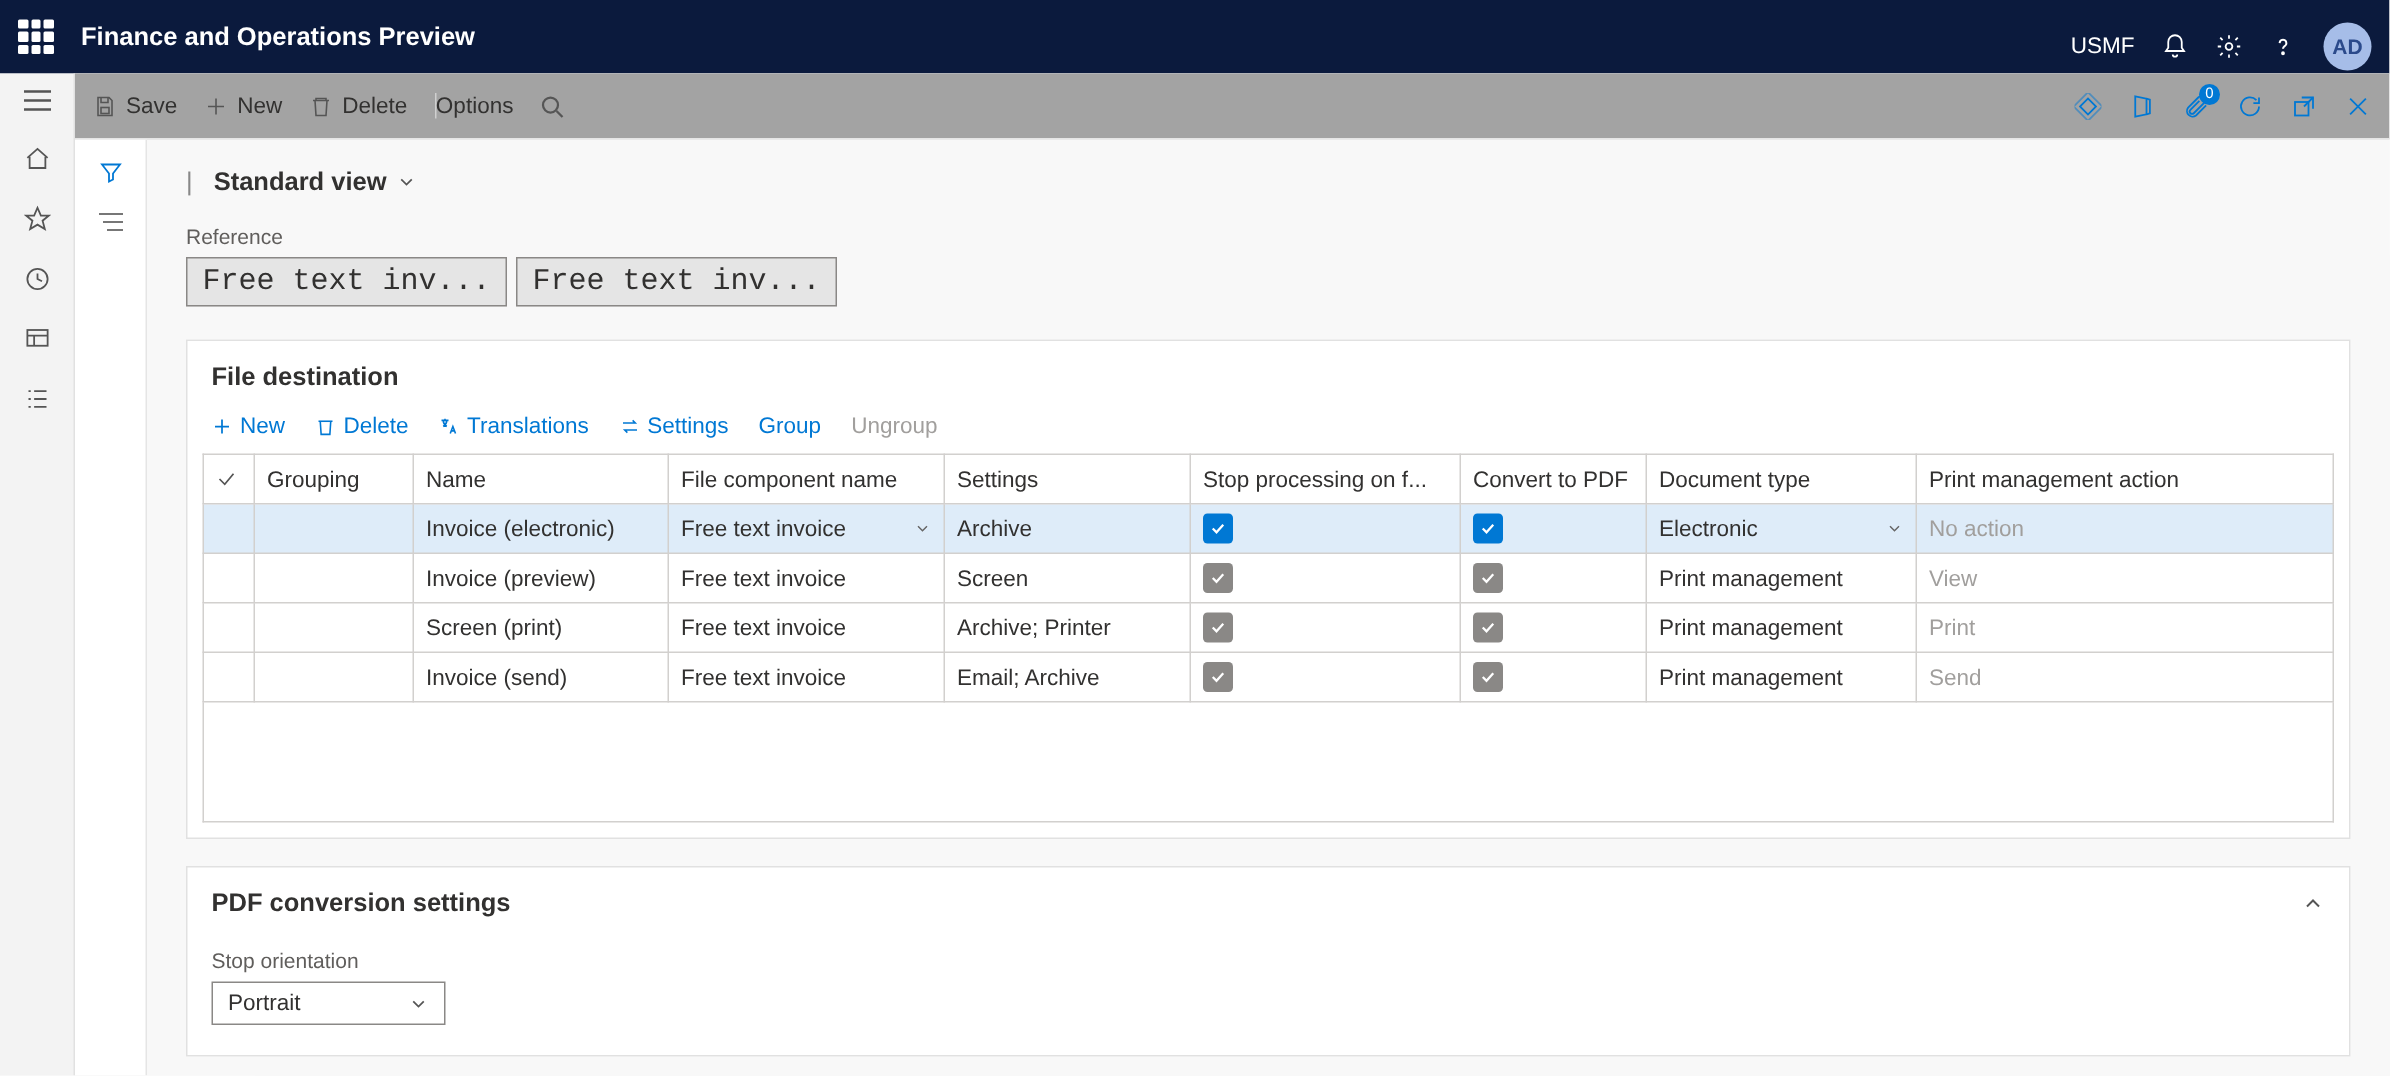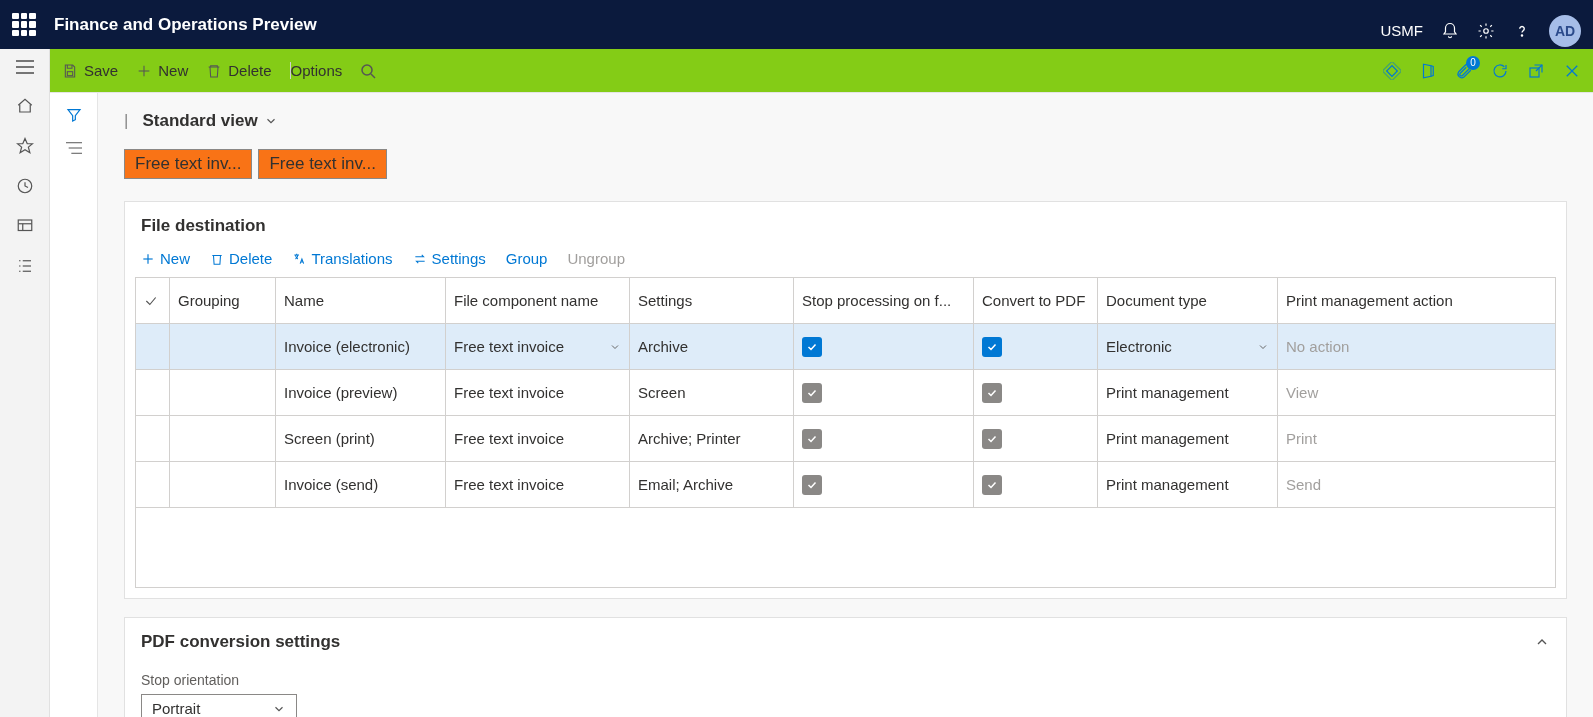--- a/index.html
+++ b/index.html
@@ -12,47 +12,47 @@
 .searchbar svg { margin-right: 10px; }
 .searchbar span { font-size: 15px; }
 .top-right { margin-left: auto; display: flex; align-items: center; gap: 18px; margin-top: 12px; }
 .top-right .entity { font-size: 15px; }
 .top-right .icon { display: flex; align-items: center; justify-content: center; }
 .avatar { width: 32px; height: 32px; border-radius: 50%; background: #a6bde8; color: #2b4a8b; display: flex; align-items: center; justify-content: center; font-weight: 600; font-size: 14px; }
 .shell { display: flex; height: calc(100% - 49px); }
 .leftrail { width: 50px; background: #f3f3f3; border-right: 1px solid #e1e1e1; display: flex; flex-direction: column; align-items: center; padding-top: 10px; gap: 22px; }
 .leftrail .icon { color: #555; }
 .content-wrap { flex: 1; display: flex; flex-direction: column; background: #fff; }
-.actionbar { height: 44px; background: #84cc16; border-bottom: 1px solid #e5e5e5; display: flex; align-items: center; padding: 0 12px; gap: 18px; font-size: 15px; }
+.actionbar { height: 44px; background: #a3a3a3; border-bottom: 1px solid #e5e5e5; display: flex; align-items: center; padding: 0 12px; gap: 18px; font-size: 15px; }
 .actionbar .ab-item { display: flex; align-items: center; gap: 6px; color: #323130; }
 .actionbar .ab-options { font-weight: 400; border-left: 1px solid #d0d0d0; }
 .actionbar .ab-search { color: #555; }
 .ab-right { margin-left: auto; display: flex; align-items: center; gap: 18px; }
 .ab-right .icon { color: #0078d4; }
 .ab-right .attach-badge { position: relative; }
 .ab-right .attach-badge .badge { position: absolute; top: -6px; right: -7px; width: 14px; height: 14px; border-radius: 50%; background: #0078d4; color:#fff; font-size: 10px; display:flex; align-items:center; justify-content:center; }
 .page-body { flex: 1; display: flex; background: #f8f8f8; overflow: hidden; }
 .mini-rail { width: 48px; border-right: 1px solid #e5e5e5; background: #fff; display: flex; flex-direction: column; align-items: center; padding-top: 14px; gap: 18px; }
 .mini-rail .icon { color: #0078d4; }
 .mini-rail .icon.gray { color: #777; }
 .form-area { flex: 1; padding: 18px 26px 0 26px; overflow-y: auto; }
 .breadcrumb { display: flex; align-items: center; gap: 14px; font-size: 17px; color: #323130; margin-bottom: 18px; }
 .breadcrumb .sep { color: #888; }
 .breadcrumb .view { display: flex; align-items: center; gap: 6px; font-weight: bold; }
 .field-label { font-size: 14px; color: #605e5c; margin-bottom: 6px; }
 .ref-row { display: flex; gap: 6px; margin-bottom: 22px; }
-.ref-box { border: 1px solid #8a8886; padding: 4px 10px; font-size: 17px; min-width: 122px; background: #f97316; white-space: nowrap; overflow: hidden; text-overflow: ellipsis; }
+.ref-box { border: 1px solid #8a8886; padding: 4px 10px; font-size: 20px; min-width: 122px; background: #e5e5e5; white-space: nowrap; overflow: hidden; text-overflow: ellipsis; font-family: Liberation Mono, monospace; }
 .card { border: 1px solid #e1e1e1; background: #fff; margin-bottom: 18px; }
 .card-header { padding: 14px 16px 10px 16px; font-size: 17px; font-weight: 600; display: flex; align-items: center; justify-content: space-between; }
 .card-toolbar { display: flex; align-items: center; gap: 20px; padding: 4px 16px 10px 16px; font-size: 15px; }
 .card-toolbar .tlink { color: #0078d4; display: flex; align-items: center; gap: 5px; }
 .card-toolbar .tlink.disabled { color: #a19f9d; }
 .grid-wrap { padding: 0 10px 10px 10px; }
 table.grid { width: 100%; border-collapse: collapse; border: 1px solid #d2d0ce; table-layout: fixed; }
-table.grid th, table.grid td { border: 1px solid #d2d0ce; padding: 6px 8px; font-size: 15px; text-align: left; height: 46px; vertical-align: middle; }
+table.grid th, table.grid td { border: 1px solid #d2d0ce; padding: 6px 8px; font-size: 15px; text-align: left; height: 33px; vertical-align: middle; }
 table.grid th { font-weight: 400; color: #323130; background: #fff; white-space: nowrap; overflow: hidden; text-overflow: ellipsis; }
 table.grid tr.selected td { background: #deecf9; }
 .checkbox { width: 20px; height: 20px; border-radius: 3px; display: inline-flex; align-items: center; justify-content: center; }
 .checkbox.blue { background: #0078d4; color: #fff; }
 .checkbox.gray { background: #8a8886; color: #fff; }
 .cell-dd { display: flex; align-items: center; justify-content: space-between; }
 .cell-dd .chev { color: #666; }
 .muted { color: #a19f9d; }
 .grid-spacer { height: 80px; border: 1px solid #d2d0ce; border-top: none; }
 .pdf-body { padding: 10px 16px 20px 16px; }
@@ -241,20 +241,21 @@
         <div class="breadcrumb">
           <span class="sep">|</span>
           <div class="view">
             <span>Standard view</span>
             <svg width="14" height="14" viewBox="0 0 24 24" stroke="#555" stroke-width="2" fill="none">
                 <polyline points="6 9 12 15 18 9"></polyline>
               </svg>
           </div>
         </div>
 
+        <div class="field-label">Reference</div>
         <div class="ref-row">
           <div class="ref-box">Free text inv...</div>
           <div class="ref-box">Free text inv...</div>
         </div>
 
         <div class="card">
           <div class="card-header">
             <span>File destination</span>
           </div>
           <div class="card-toolbar">

